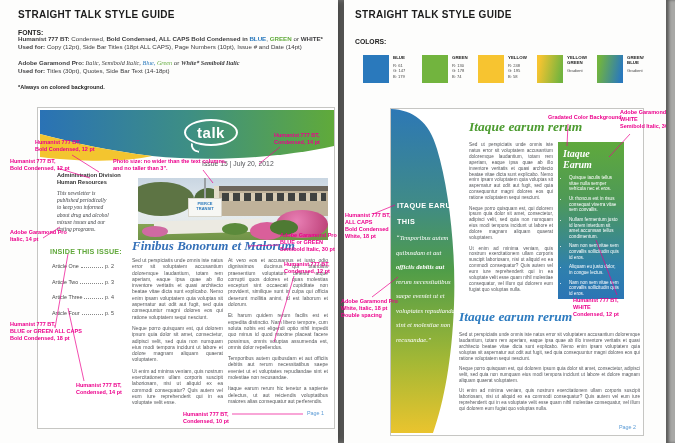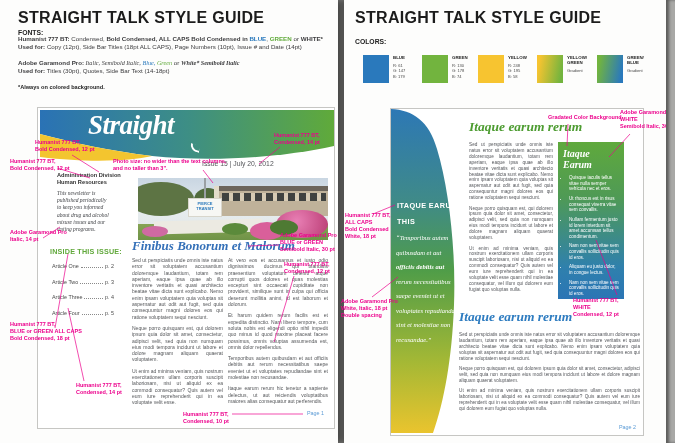--- a/index.html
+++ b/index.html
@@ -5,21 +5,21 @@
   html,body{margin:0;padding:0;background:#6e6e6c}
   .canvas{position:relative;width:675px;height:443px;overflow:hidden;background:#7e7e7c;
           font-family:"Liberation Sans",sans-serif}
   .abs{position:absolute}
   .clip{overflow:hidden}
   .page{position:absolute;top:0;height:443px;background:#fdfdfc}
   .page-left{left:0;width:338px;box-shadow:4px 0 6px rgba(0,0,0,.45)}
   .page-right{left:344px;width:322px;box-shadow:-2px 0 4px rgba(0,0,0,.3)}
   .gray-strip{position:absolute;left:666px;top:0;width:9px;height:443px;background:#a8a8a6;
               box-shadow:inset 3px 0 3px rgba(0,0,0,.45)}
-  .doc-title{font-size:16px;font-weight:700;color:#1c1c1c;letter-spacing:.3px}
+  .doc-title{font-size:10px;font-weight:700;color:#1c1c1c;letter-spacing:.3px}
   .sec-label{font-size:6.8px;font-weight:700;color:#222}
   .spec{font-size:6.2px;line-height:8.4px;color:#3c3c3e;width:312px}
   .b{font-weight:700}
   .blue-t{color:#2a79bc}
   .green-t{color:#62ab3c}
   .gi{font-family:"Liberation Serif",serif;font-style:italic}
   .footnote{font-size:5.6px;font-weight:700;color:#222}
   .mockup{position:absolute;background:#fff;border:1px solid #c6c6c3}
   .ann{position:absolute;color:#ec008c;font-size:5.5px;line-height:6.9px;font-weight:700;white-space:nowrap}
   .issue{font-size:6.8px;color:#55565a}
@@ -94,21 +94,23 @@
     <defs>
       <linearGradient id="bg1" x1="0" y1="0" x2="1" y2="0">
         <stop offset="0" stop-color="#2a72b5"></stop>
           <stop offset=".5" stop-color="#3d8e85"></stop>
           <stop offset="1" stop-color="#60aa3a"></stop>
       </linearGradient>
     </defs>
     <path fill="url(#bg1)" d="M0,0 H294 V36 C240,48 170,52 112,46 C70,41 30,32 0,24 Z"></path>
     <path fill="#f3c52f" d="M0,24 C30,32 70,41 112,46 C90,51 50,53 0,47 Z"></path>
   </svg>
-  <div class="abs logo-straight" style="left:88px;top:110px">Straight</div>
+  <div class="talk-bubble" style="left:184px;top:119px">
+    <span class="talk-txt">talk</span>
+  </div>
   <div class="talk-tail" style="left:190px;top:144px"></div>
 
   <div class="abs issue" style="left:202px;top:160px">Issue 15  |  July 20, 2012</div>
 
   <div class="photo" style="left:138px;top:178px;width:190px;height:62px">
     <div class="ph" style="left:-10px;top:4px;width:66px;height:34px;border-radius:50%;background:#5d7444"></div>
     <div class="ph" style="left:56px;top:10px;width:28px;height:24px;border-radius:50%;background:#516b3c"></div>
     <div class="ph" style="left:76px;top:8px;right:0;height:30px;background:#bfb29a"></div>
     <div class="ph" style="left:76px;top:8px;right:0;height:5px;background:#6d665c"></div>
     <div class="ph" style="left:84px;top:15px;right:2px;height:8px;background:repeating-linear-gradient(90deg,#3f4240 0 7px,#d6cbb4 7px 11px)"></div>

